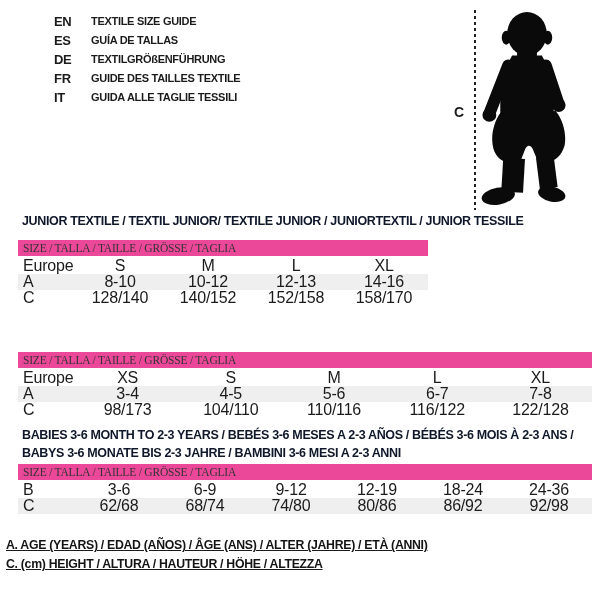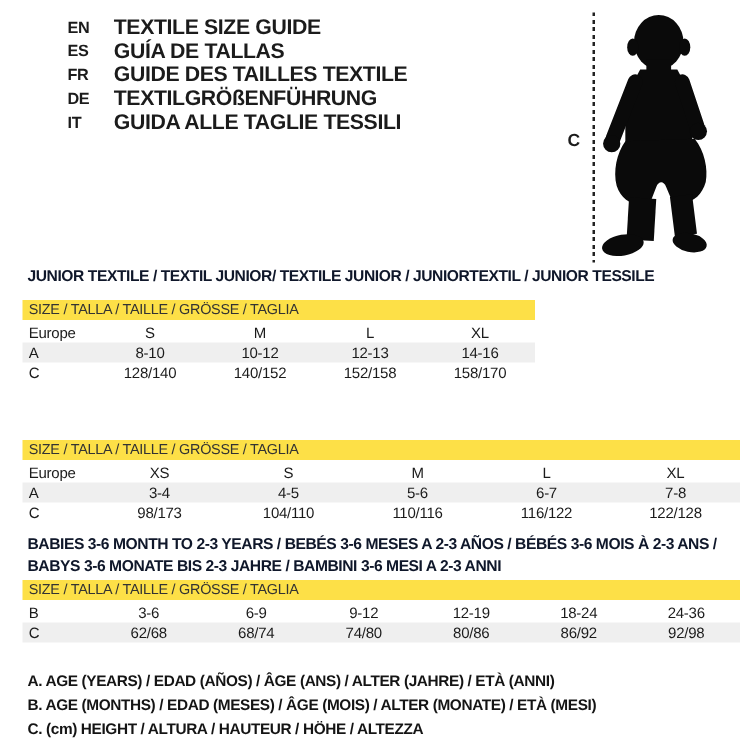--- a/index.html
+++ b/index.html
@@ -7,70 +7,70 @@
     width:600px;height:600px;background:#ffffff;
     font-family:"Liberation Sans","DejaVu Sans",sans-serif;
     color:#1b1b1b;-webkit-font-smoothing:antialiased;
   }
   .page{position:relative;width:600px;height:600px;background:#fff;overflow:hidden;}
 
   
   .lang-list{position:absolute;top:12px;left:25px;}
   .lang-row{display:flex;height:19px;line-height:19px;}
   .lang-code{width:37px;font-weight:700;font-size:13px;letter-spacing:-0.3px;padding-left:29px;}
-  .lang-label{font-weight:700;font-size:17px;letter-spacing:-0.3px;}
+  .lang-label{font-weight:700;font-size:11px;letter-spacing:-0.3px;}
 
   
   .figure{position:absolute;top:8px;left:450px;width:150px;height:206px;}
   .dash-line{
     position:absolute;left:24px;top:2px;width:2px;height:200px;
     background:repeating-linear-gradient(to bottom,#222 0 3px,transparent 3px 6px);
   }
   .marker-c{position:absolute;left:4px;top:96px;font-weight:700;font-size:14px;letter-spacing:-0.3px;}
   .baby-svg{position:absolute;left:30px;top:2px;}
 
   
   .sec-title{position:absolute;left:22px;font-weight:700;font-size:12.5px;letter-spacing:-0.35px;color:#0f172a;white-space:nowrap;}
   .sec-title sub{font-size:8.5px;vertical-align:-3px;}
   .two-line{line-height:18px;}
 
   
   .size-table{position:absolute;left:18px;}
-  .t-band{background:#fde047;height:16px;line-height:16px;padding-left:5px;
-          font-size:11.5px;letter-spacing:-0.2px;color:#333;margin-bottom:2px;}
-  .t-row{display:flex;height:16px;line-height:16px;font-size:12px;letter-spacing:-0.2px;color:#1b1b1b;}
+  .t-band{background:#ec4899;height:16px;line-height:16px;padding-left:5px;
+          font-size:11.5px;letter-spacing:-0.2px;color:#333;margin-bottom:2px;font-family:Liberation Serif, serif;}
+  .t-row{display:flex;height:16px;line-height:16px;font-size:16px;letter-spacing:-0.2px;color:#1b1b1b;}
   .t-row .lbl{width:58px;padding-left:5px;box-sizing:border-box;text-align:left;}
   .t-row .val{flex:1;text-align:center;}
   .shade{background:#efefef;}
 
   
-  .notes{position:absolute;left:22px;top:536px;}
+  .notes{position:absolute;left:6px;top:536px;text-decoration:underline;}
   .note-line{font-weight:700;font-size:12.3px;letter-spacing:-0.3px;line-height:19px;white-space:nowrap;color:#141414;}
 </style>
 </head>
 <body>
 
 <div class="page">
 
   <div class="lang-list">
     <div class="lang-row">
       <span class="lang-code">EN</span>
       <span class="lang-label">TEXTILE SIZE GUIDE</span>
     </div>
     <div class="lang-row">
       <span class="lang-code">ES</span>
       <span class="lang-label">GUÍA DE TALLAS</span>
     </div>
     <div class="lang-row">
+      <span class="lang-code">DE</span>
+      <span class="lang-label">TEXTILGRÖßENFÜHRUNG</span>
+    </div>
+    <div class="lang-row">
       <span class="lang-code">FR</span>
       <span class="lang-label">GUIDE DES TAILLES TEXTILE</span>
-    </div>
-    <div class="lang-row">
-      <span class="lang-code">DE</span>
-      <span class="lang-label">TEXTILGRÖßENFÜHRUNG</span>
     </div>
     <div class="lang-row">
       <span class="lang-code">IT</span>
       <span class="lang-label">GUIDA ALLE TAGLIE TESSILI</span>
     </div>
   </div>
 
   <div class="figure">
     <div class="dash-line"></div>
     <div class="marker-c">C</div>
@@ -169,17 +169,16 @@
       <span class="val">68/74</span>
       <span class="val">74/80</span>
       <span class="val">80/86</span>
       <span class="val">86/92</span>
       <span class="val">92/98</span>
     </div>
   </div>
 
   <div class="notes">
     <div class="note-line">A. AGE (YEARS) / EDAD (AÑOS) / ÂGE (ANS) / ALTER (JAHRE) / ETÀ (ANNI)</div>
-    <div class="note-line">B. AGE (MONTHS) / EDAD (MESES) / ÂGE (MOIS) / ALTER (MONATE) / ETÀ (MESI)</div>
     <div class="note-line">C. (cm) HEIGHT / ALTURA / HAUTEUR / HÖHE / ALTEZZA</div>
   </div>
 
 </div>
 
 </body></html>

